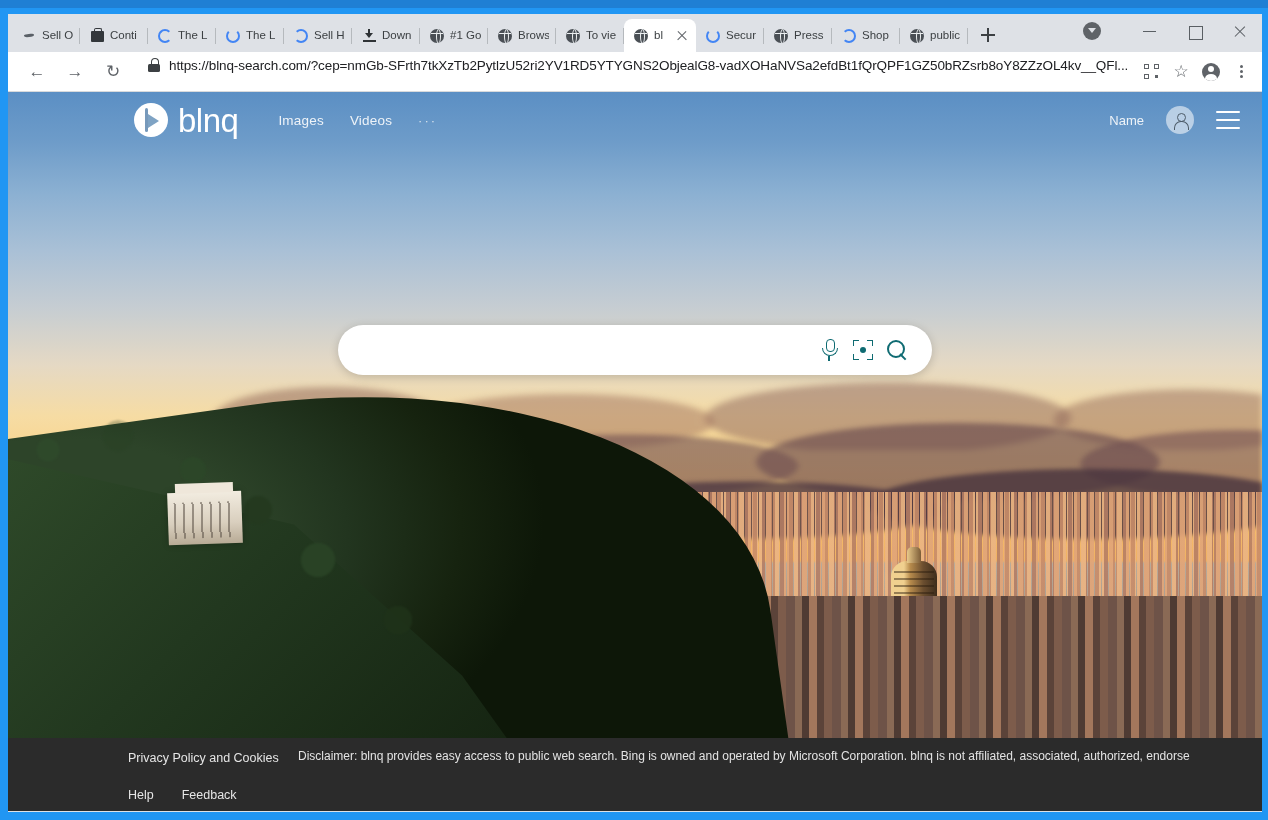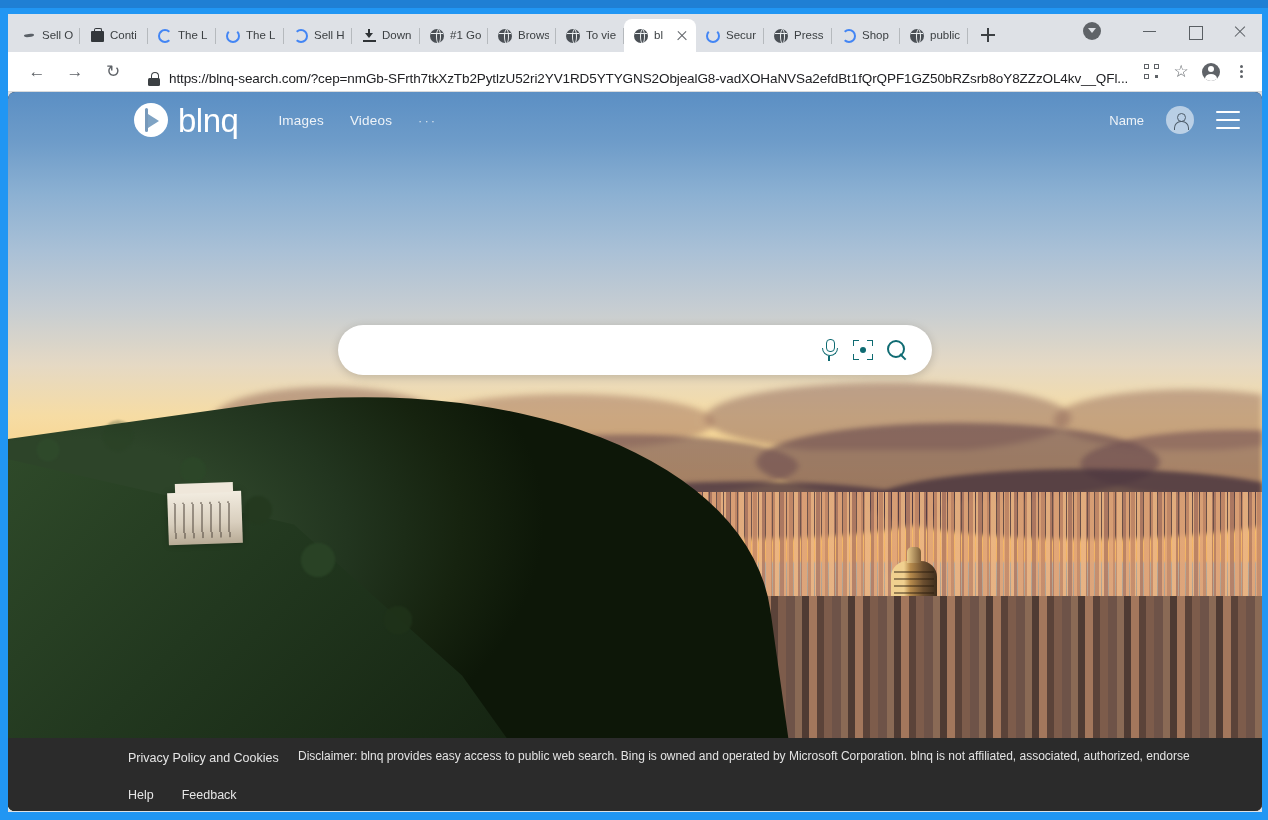--- a/index.html
+++ b/index.html
@@ -249,21 +249,21 @@
     margin-right: 8px;
     color: #5f6368;
     display: flex; align-items: center; justify-content: center;
     font-size: 17px;
   }
   #reload-btn { margin-right: 14px; }
   #omnibox {
     flex: 1 1 auto;
     height: 28px;
     display: flex;
-    align-items: flex-end;
+    align-items: flex-start;
     gap: 9px;
     min-width: 0;
   }
   #lock-icon {
     width: 12px; height: 14px;
     position: relative;
     flex: 0 0 12px;
     margin-left: 6px;
   }
   #lock-icon::before {
@@ -336,21 +336,20 @@
   }
   #kebab i { width: 3px; height: 3px; border-radius: 50%; background: #5f6368; display:block;}
 
   
   #viewport {
     position: relative;
     width: 100%;
     height: calc(100% - 79px);
     overflow: hidden;
     background: #0c1620;
-    border-radius: 7px;
   }
 
   
   #photo {
     position: absolute;
     inset: 0;
     background:
       linear-gradient(to bottom,
         #5b8fc4 0%,
         #6e9cc9 7%,

